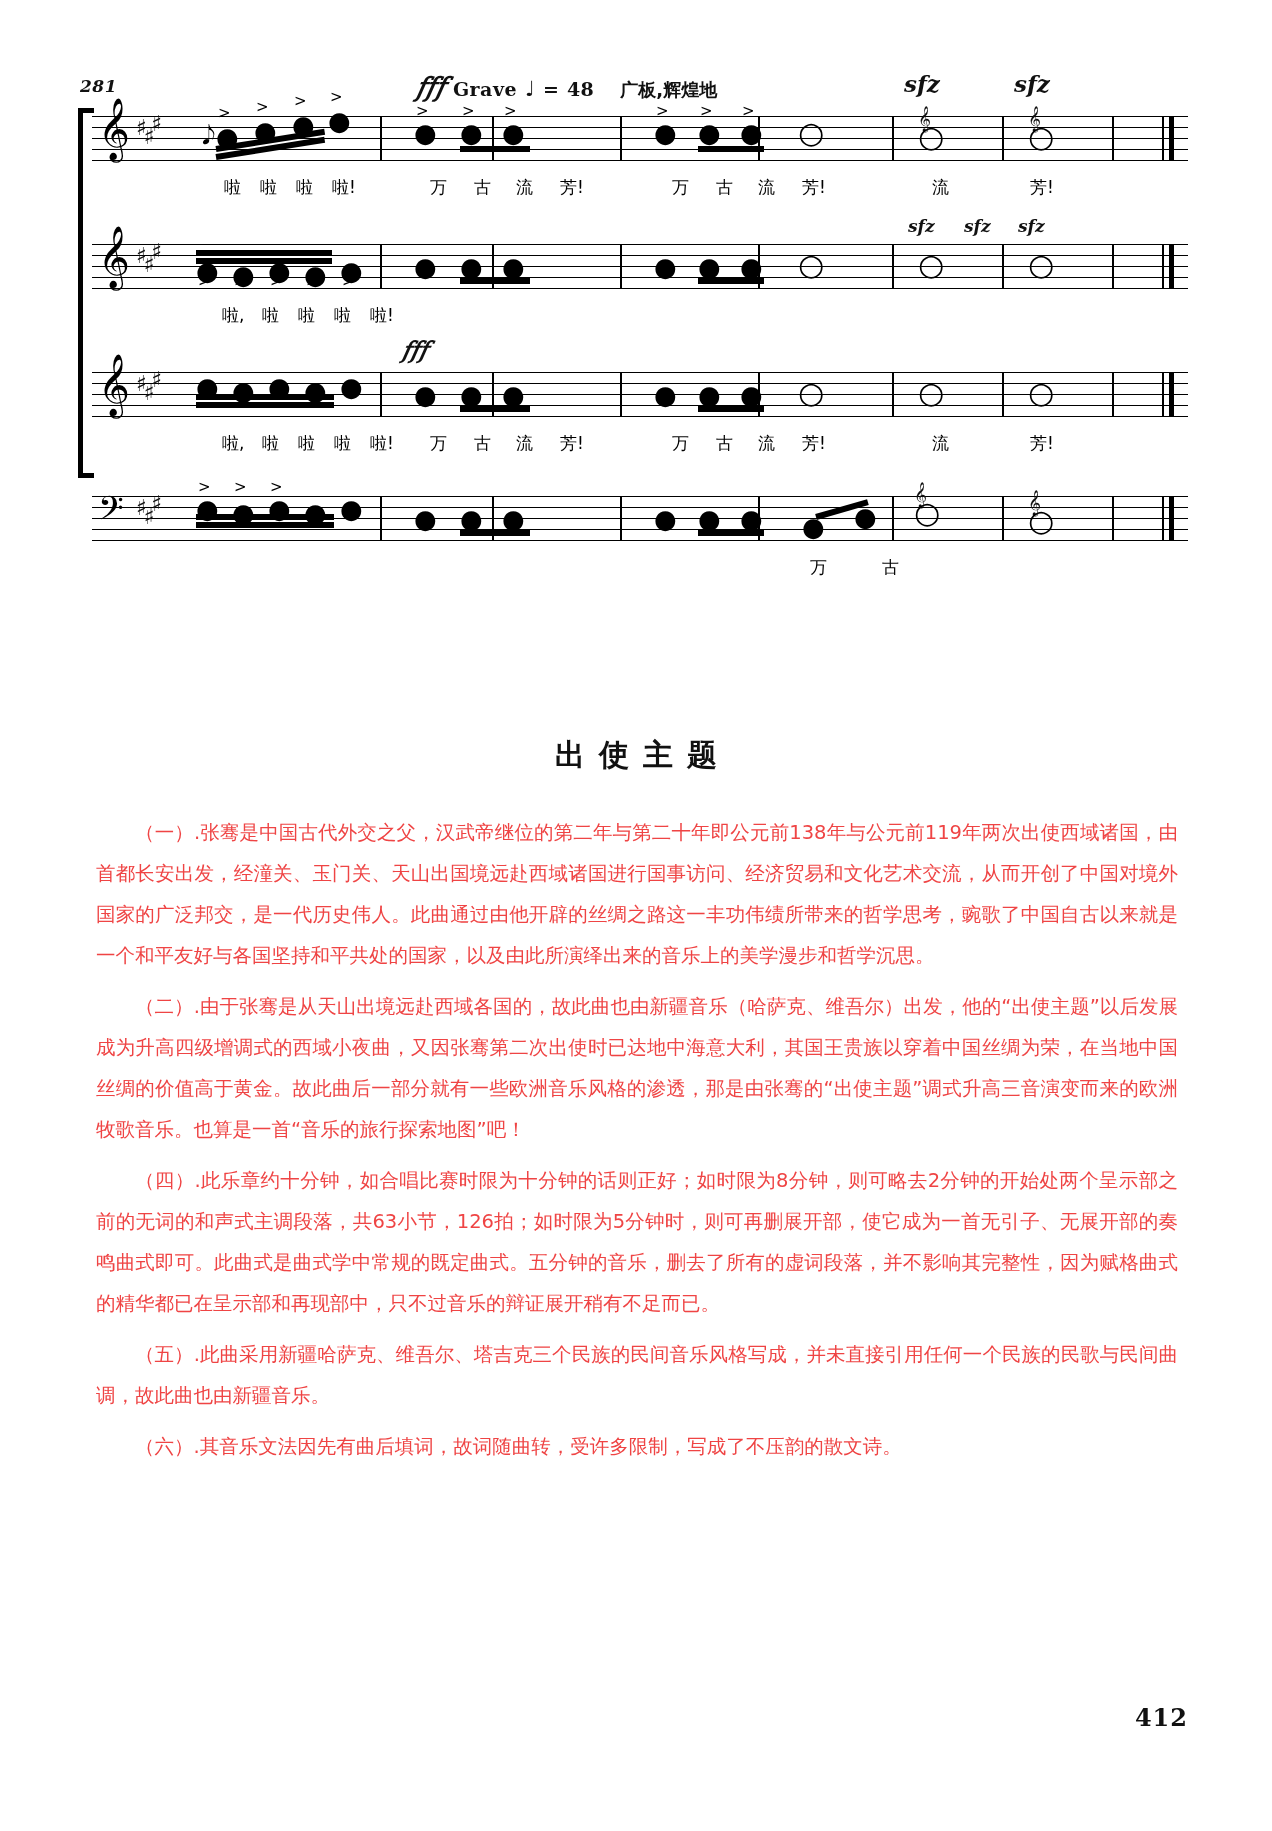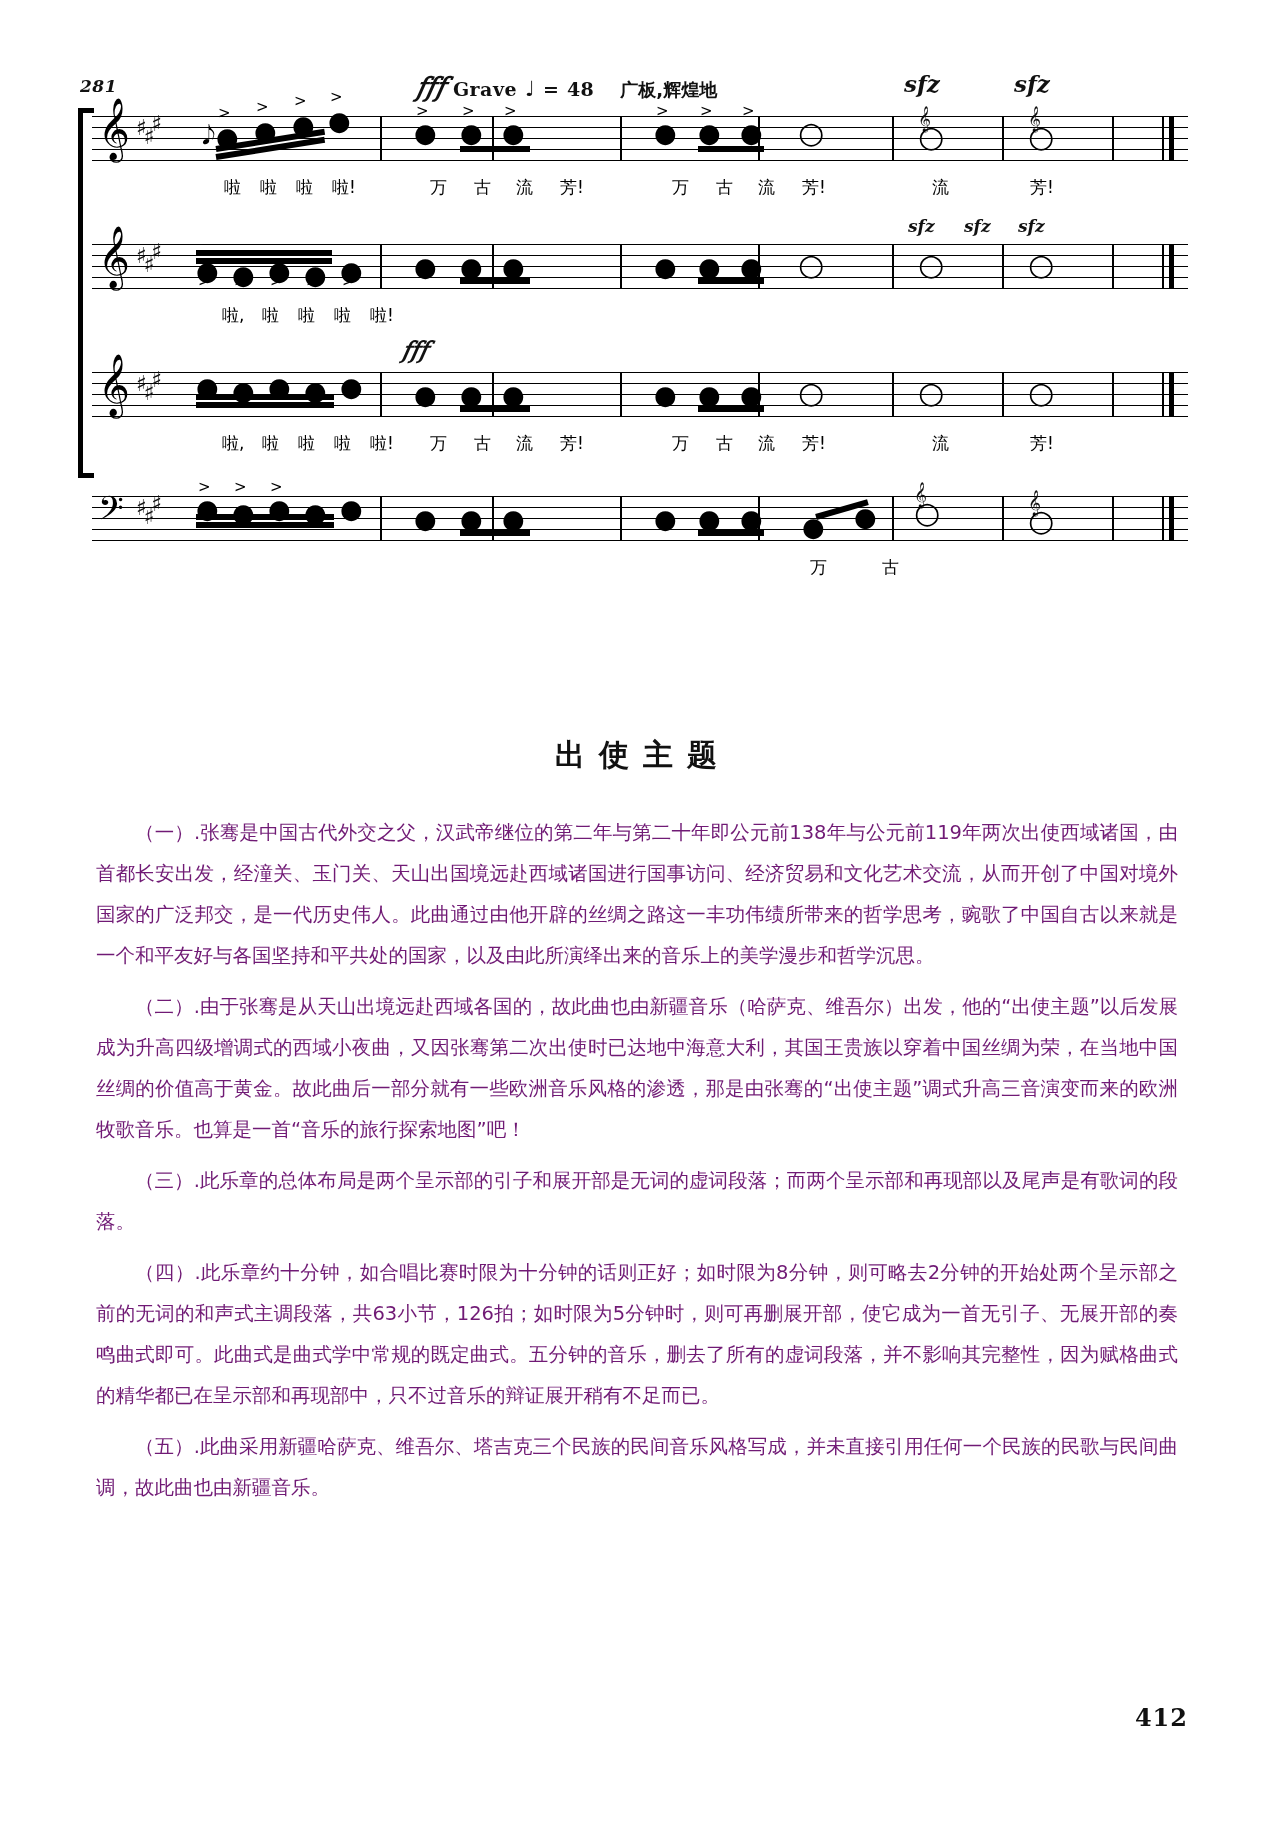--- a/index.html
+++ b/index.html
@@ -230,21 +230,21 @@
   .body-text {
     position: absolute;
     left: 96px;
     top: 812px;
     width: 1082px;
     font-family: "DejaVu Sans", sans-serif;
     font-size: 19.5px;
     line-height: 41px;
     text-align: justify;
     text-justify: inter-character;
-    color: #701a75;
+    color: #ef4444;
   }
   .body-text p {
     margin: 0 0 10px 0;
     text-indent: 39px;
   }
   .page-number {
     position: absolute;
     right: 84px;
     top: 1703px;
     font-family: "DejaVu Serif", "Liberation Serif", serif;
@@ -520,20 +520,20 @@
       <span style="left:790px;">古</span>
     </div>
 
   </div>
 
   <div class="notes-title">出使主题</div>
 
   <div class="body-text">
     <p>（一）.张骞是中国古代外交之父，汉武帝继位的第二年与第二十年即公元前138年与公元前119年两次出使西域诸国，由首都长安出发，经潼关、玉门关、天山出国境远赴西域诸国进行国事访问、经济贸易和文化艺术交流，从而开创了中国对境外国家的广泛邦交，是一代历史伟人。此曲通过由他开辟的丝绸之路这一丰功伟绩所带来的哲学思考，豌歌了中国自古以来就是一个和平友好与各国坚持和平共处的国家，以及由此所演绎出来的音乐上的美学漫步和哲学沉思。</p>
     <p>（二）.由于张骞是从天山出境远赴西域各国的，故此曲也由新疆音乐（哈萨克、维吾尔）出发，他的“出使主题”以后发展成为升高四级增调式的西域小夜曲，又因张骞第二次出使时已达地中海意大利，其国王贵族以穿着中国丝绸为荣，在当地中国丝绸的价值高于黄金。故此曲后一部分就有一些欧洲音乐风格的渗透，那是由张骞的“出使主题”调式升高三音演变而来的欧洲牧歌音乐。也算是一首“音乐的旅行探索地图”吧！</p>
-    <p>（三）.此乐章的总体布局是两个呈示部的引子和展开部是无词的虚词段落；而两个呈示部和再现部以及尾声是有歌词的段落。</p>
     <p>（四）.此乐章约十分钟，如合唱比赛时限为十分钟的话则正好；如时限为8分钟，则可略去2分钟的开始处两个呈示部之前的无词的和声式主调段落，共63小节，126拍；如时限为5分钟时，则可再删展开部，使它成为一首无引子、无展开部的奏鸣曲式即可。此曲式是曲式学中常规的既定曲式。五分钟的音乐，删去了所有的虚词段落，并不影响其完整性，因为赋格曲式的精华都已在呈示部和再现部中，只不过音乐的辩证展开稍有不足而已。</p>
     <p>（五）.此曲采用新疆哈萨克、维吾尔、塔吉克三个民族的民间音乐风格写成，并未直接引用任何一个民族的民歌与民间曲调，故此曲也由新疆音乐。</p>
+    <p>（六）.其音乐文法因先有曲后填词，故词随曲转，受许多限制，写成了不压韵的散文诗。</p>
   </div>
 
   <div class="page-number">412</div>
 
 </div>
 
 </body></html>

